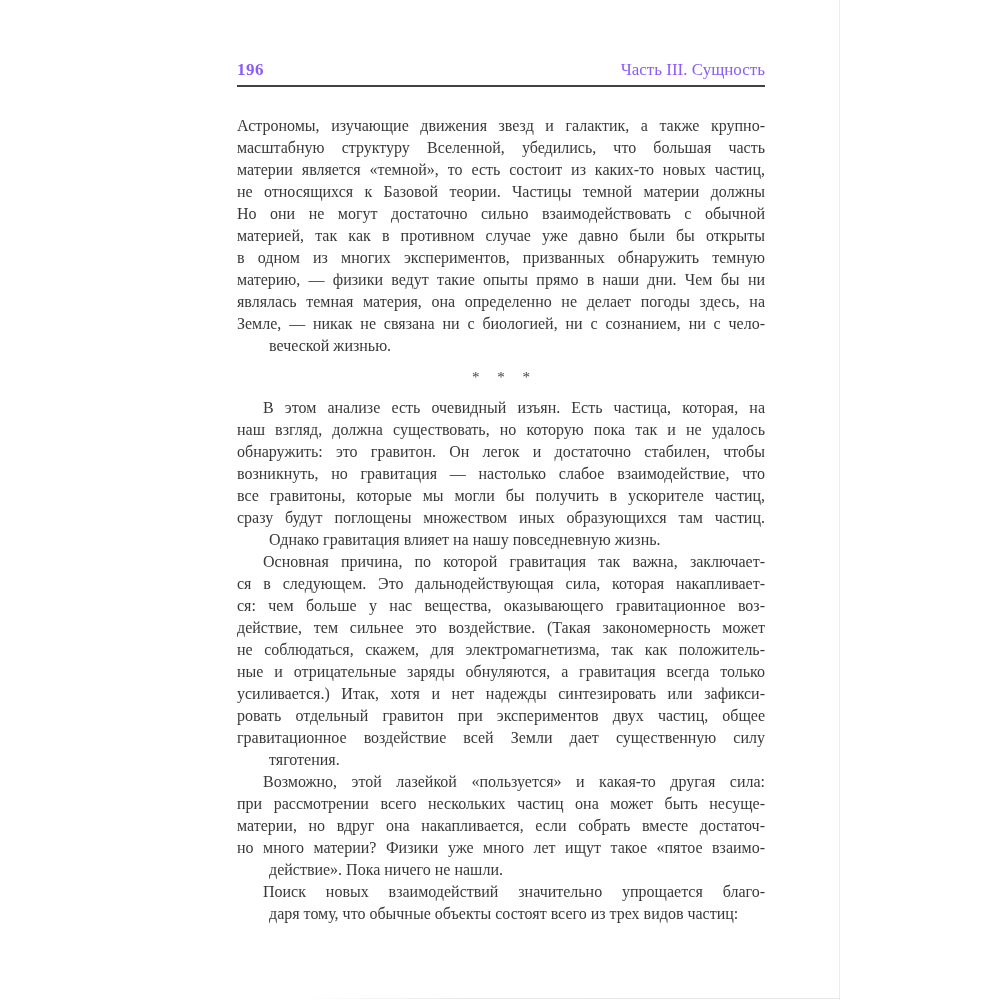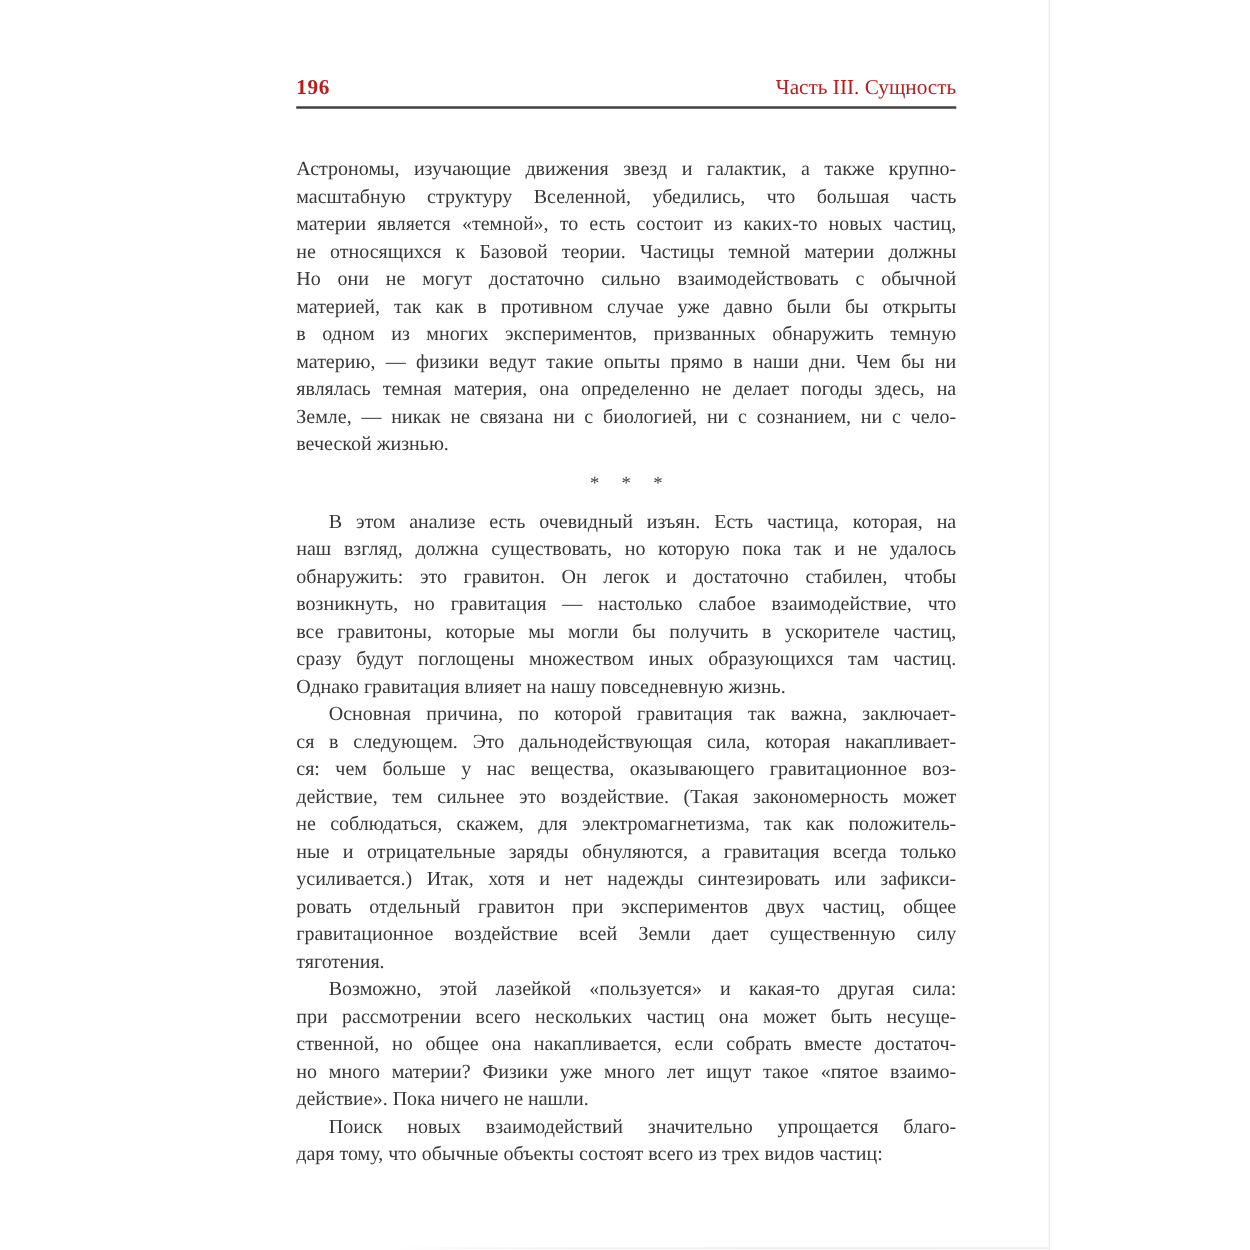--- a/index.html
+++ b/index.html
@@ -39,50 +39,51 @@
   .page-header {
     position: absolute;
     left: 237px;
     top: 58px;
     width: 528px;
     display: flex;
     justify-content: space-between;
     align-items: baseline;
     font-size: 17px;
     line-height: 24px;
-    color: #b91c1c;
+    color: #8b5cf6;
     border-bottom: 2px solid #414141;
     padding-bottom: 3px;
   }
   .page-number {
     font-weight: bold;
     letter-spacing: 0.5px;
   }
   .running-title {
     font-weight: normal;
   }
   
   .body-text {
     position: absolute;
     left: 237px;
-    top: 125px;
+    top: 115px;
     width: 528px;
     font-size: 16px;
     line-height: 22px;
     color: #383838;
   }
   .paragraph { margin: 0; }
   .line {
     height: 22px;
     overflow: hidden;
     text-align: justify;
     text-align-last: justify;
   }
   .line.last {
     text-align-last: left;
+    margin-left: 32px;
   }
   .paragraph.indent .line.first {
     text-indent: 26px;
   }
   .separator {
     height: 40px;
     line-height: 40px;
     text-align: center;
     font-size: 15px;
     color: #3f3f3f;
@@ -137,21 +138,21 @@
           <div class="line">не соблюдаться, скажем, для электромагнетизма, так как положитель-</div>
           <div class="line">ные и отрицательные заряды обнуляются, а гравитация всегда только</div>
           <div class="line">усиливается.) Итак, хотя и нет надежды синтезировать или зафикси-</div>
           <div class="line">ровать отдельный гравитон при экспериментов двух частиц, общее</div>
           <div class="line">гравитационное воздействие всей Земли дает существенную силу</div>
           <div class="line last">тяготения.</div>
         </div>
         <div class="paragraph indent">
           <div class="line first">Возможно, этой лазейкой «пользуется» и какая-то другая сила:</div>
           <div class="line">при рассмотрении всего нескольких частиц она может быть несуще-</div>
-          <div class="line">ственной, но общее она накапливается, если собрать вместе достаточ-</div>
+          <div class="line">материи, но вдруг она накапливается, если собрать вместе достаточ-</div>
           <div class="line">но много материи? Физики уже много лет ищут такое «пятое взаимо-</div>
           <div class="line last">действие». Пока ничего не нашли.</div>
         </div>
         <div class="paragraph indent">
           <div class="line first">Поиск новых взаимодействий значительно упрощается благо-</div>
           <div class="line last">даря тому, что обычные объекты состоят всего из трех видов частиц:</div>
         </div>
       </div>
   </div>
 

